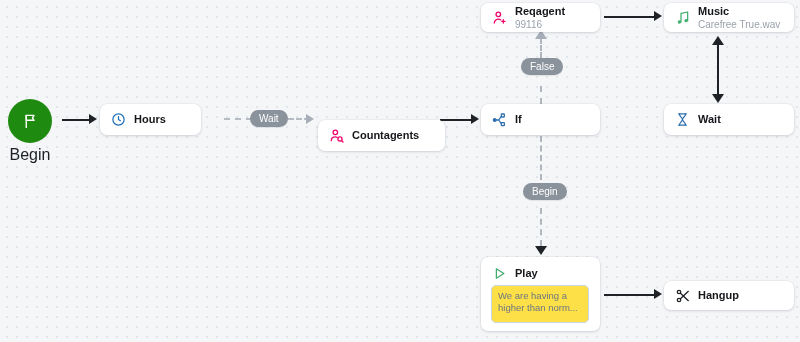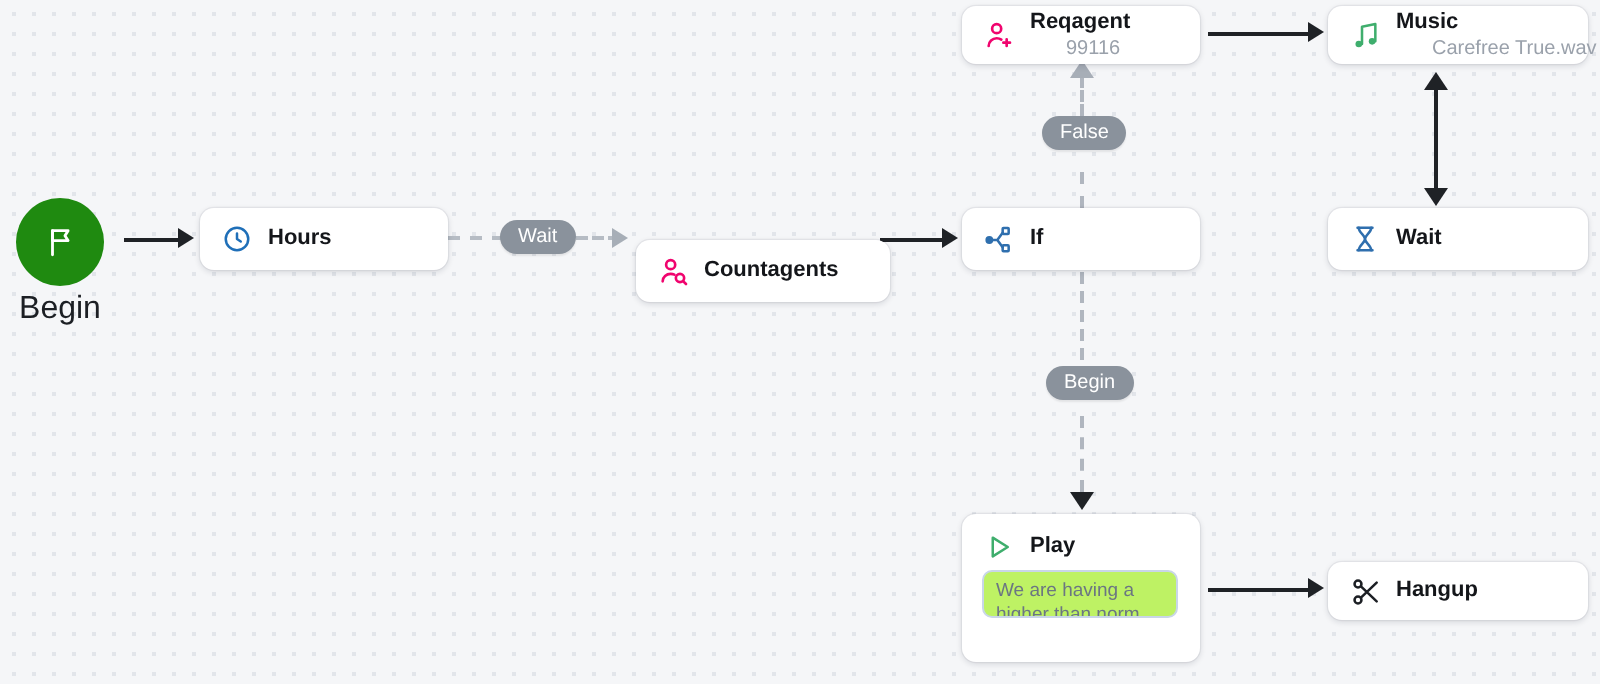--- a/index.html
+++ b/index.html
@@ -63,21 +63,20 @@
     font-size: 11px;
     font-weight: bold;
     color: #14161a;
     white-space: nowrap;
   }
   .node-sub {
     font-size: 10px;
     color: #9aa1ab;
     white-space: nowrap;
     margin-top: 1px;
-    margin-left: 18px;
   }
 
   
   #begin-node {
     position: absolute;
     left: 8px;
     top: 99px;
     width: 44px;
     height: 44px;
     border-radius: 50%;
@@ -96,25 +95,25 @@
     font-size: 16px;
     color: #1c1f24;
   }
 
   
   .msg-box {
     position: absolute;
     left: 10px;
     top: 28px;
     width: 98px;
-    height: 24px;
+    height: 38px;
     box-sizing: border-box;
     border: 1px solid #c9d6e8;
     border-radius: 5px;
-    background: #bef264;
+    background: #fde047;
     padding: 4px 6px;
     font-size: 9.5px;
     line-height: 1.25;
     color: #6b7682;
     overflow: hidden;
   }
   .node.with-body {
     display: block;
     padding: 0;
   }
@@ -195,21 +194,21 @@
         <path d="M6 21V4"></path>
         <path d="M6 4h11l-2.2 3.6L17 11H6z"></path>
       </svg>
     </span>
   </div>
   <div id="begin-label">Begin</div>
 
   <div class="conn h-line" style="left:62px; top:119px; width:29px;"></div>
   <div class="conn arrow-r" style="left:89px; top:114px;"></div>
 
-  <div class="node" id="hours-node" style="left:100px; top:104px; width:124px; height:31px;">
+  <div class="node" id="hours-node" style="left:100px; top:104px; width:101px; height:31px;">
     <div class="node-inner">
       <span class="node-icon">
         <svg width="15" height="15" viewBox="0 0 24 24" fill="none" stroke="#1f6fb8" stroke-width="2" stroke-linecap="round" stroke-linejoin="round">
           <circle cx="12" cy="12" r="9"></circle>
           <path d="M12 7.5V12l3 2"></path>
         </svg>
       </span>
       <span class="node-texts">
         <span class="node-title">Hours</span>
       </span>

